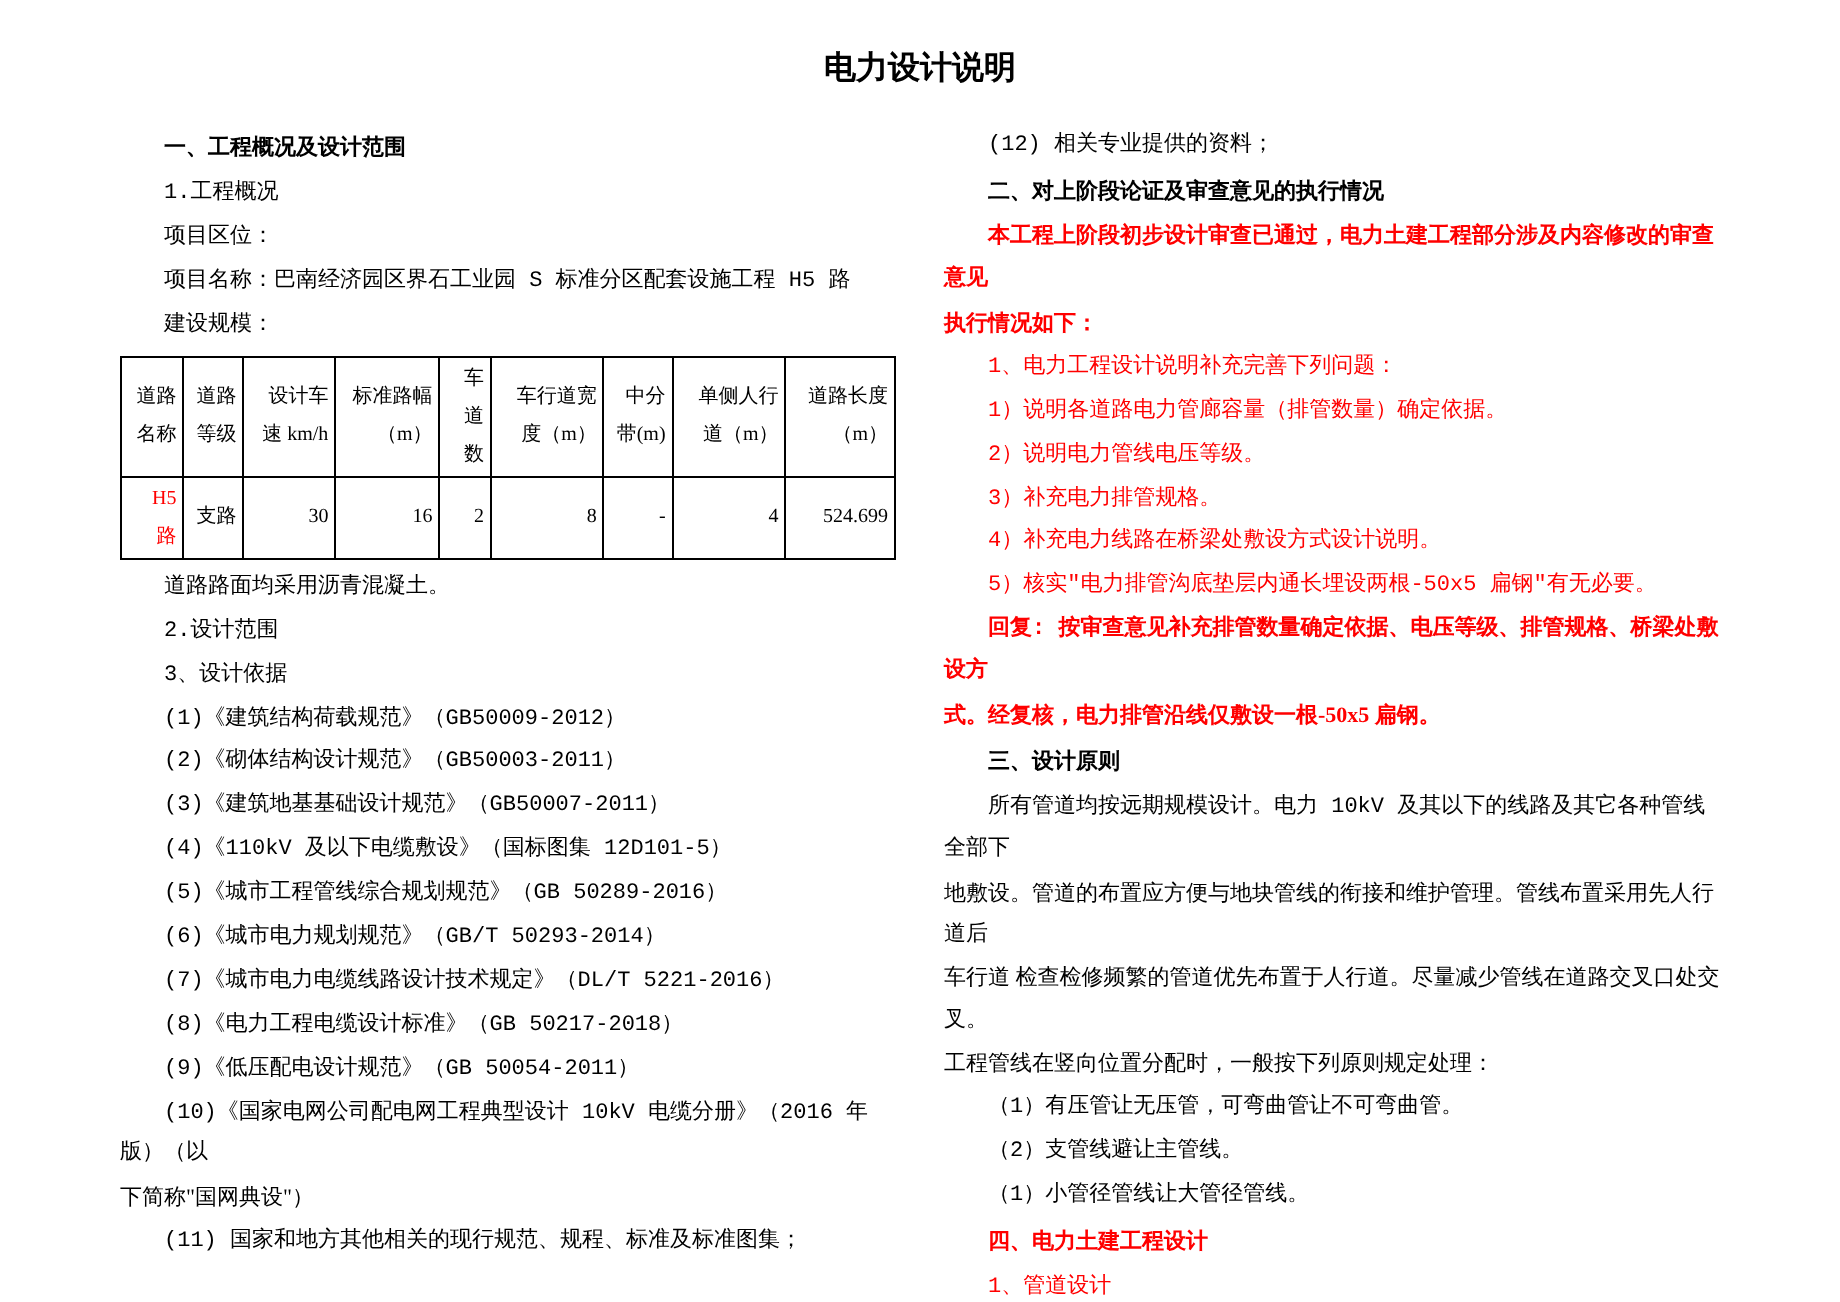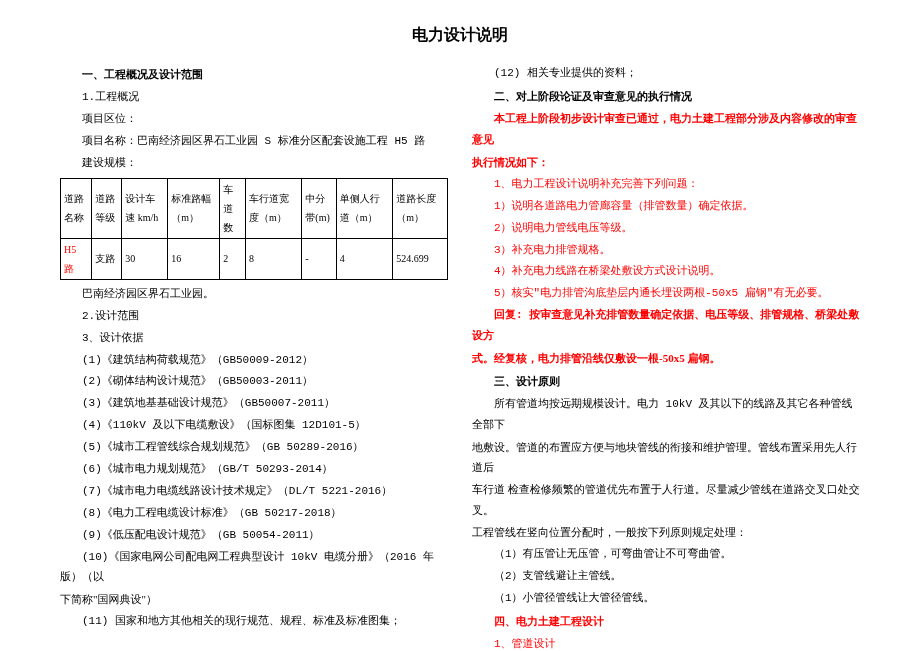--- a/index.html
+++ b/index.html
@@ -47,21 +47,21 @@
       color: #ff0000;
     }
     table {
       border-collapse: collapse;
       margin: 4px 0;
       font-size: 10px;
     }
     table td, table th {
       border: 1px solid #000;
       padding: 1px 3px;
-      text-align: left;
+      text-align: right;
       font-weight: normal;
     }
     table th {
       font-weight: normal;
     }
     .table-row-h5 td:first-child {
       color: #ff0000;
     }
   </style>
 </head>
@@ -97,21 +97,21 @@
         <td>16</td>
         <td>2</td>
         <td>8</td>
         <td>-</td>
         <td>4</td>
         <td>524.699</td>
       </tr>
     </tbody>
       </table>
 
-    <div class="body-line">巴南经济园区界石工业园。</div>
+    <div class="body-line">道路路面均采用沥青混凝土。</div>
     <div class="body-line">2.设计范围</div>
     <div class="body-line">3、设计依据</div>
     <div class="body-line">(1)《建筑结构荷载规范》（GB50009-2012）</div>
     <div class="body-line">(2)《砌体结构设计规范》（GB50003-2011）</div>
     <div class="body-line">(3)《建筑地基基础设计规范》（GB50007-2011）</div>
     <div class="body-line">(4)《110kV 及以下电缆敷设》（国标图集 12D101-5）</div>
     <div class="body-line">(5)《城市工程管线综合规划规范》（GB 50289-2016）</div>
     <div class="body-line">(6)《城市电力规划规范》（GB/T 50293-2014）</div>
     <div class="body-line">(7)《城市电力电缆线路设计技术规定》（DL/T 5221-2016）</div>
     <div class="body-line">(8)《电力工程电缆设计标准》（GB 50217-2018）</div>

